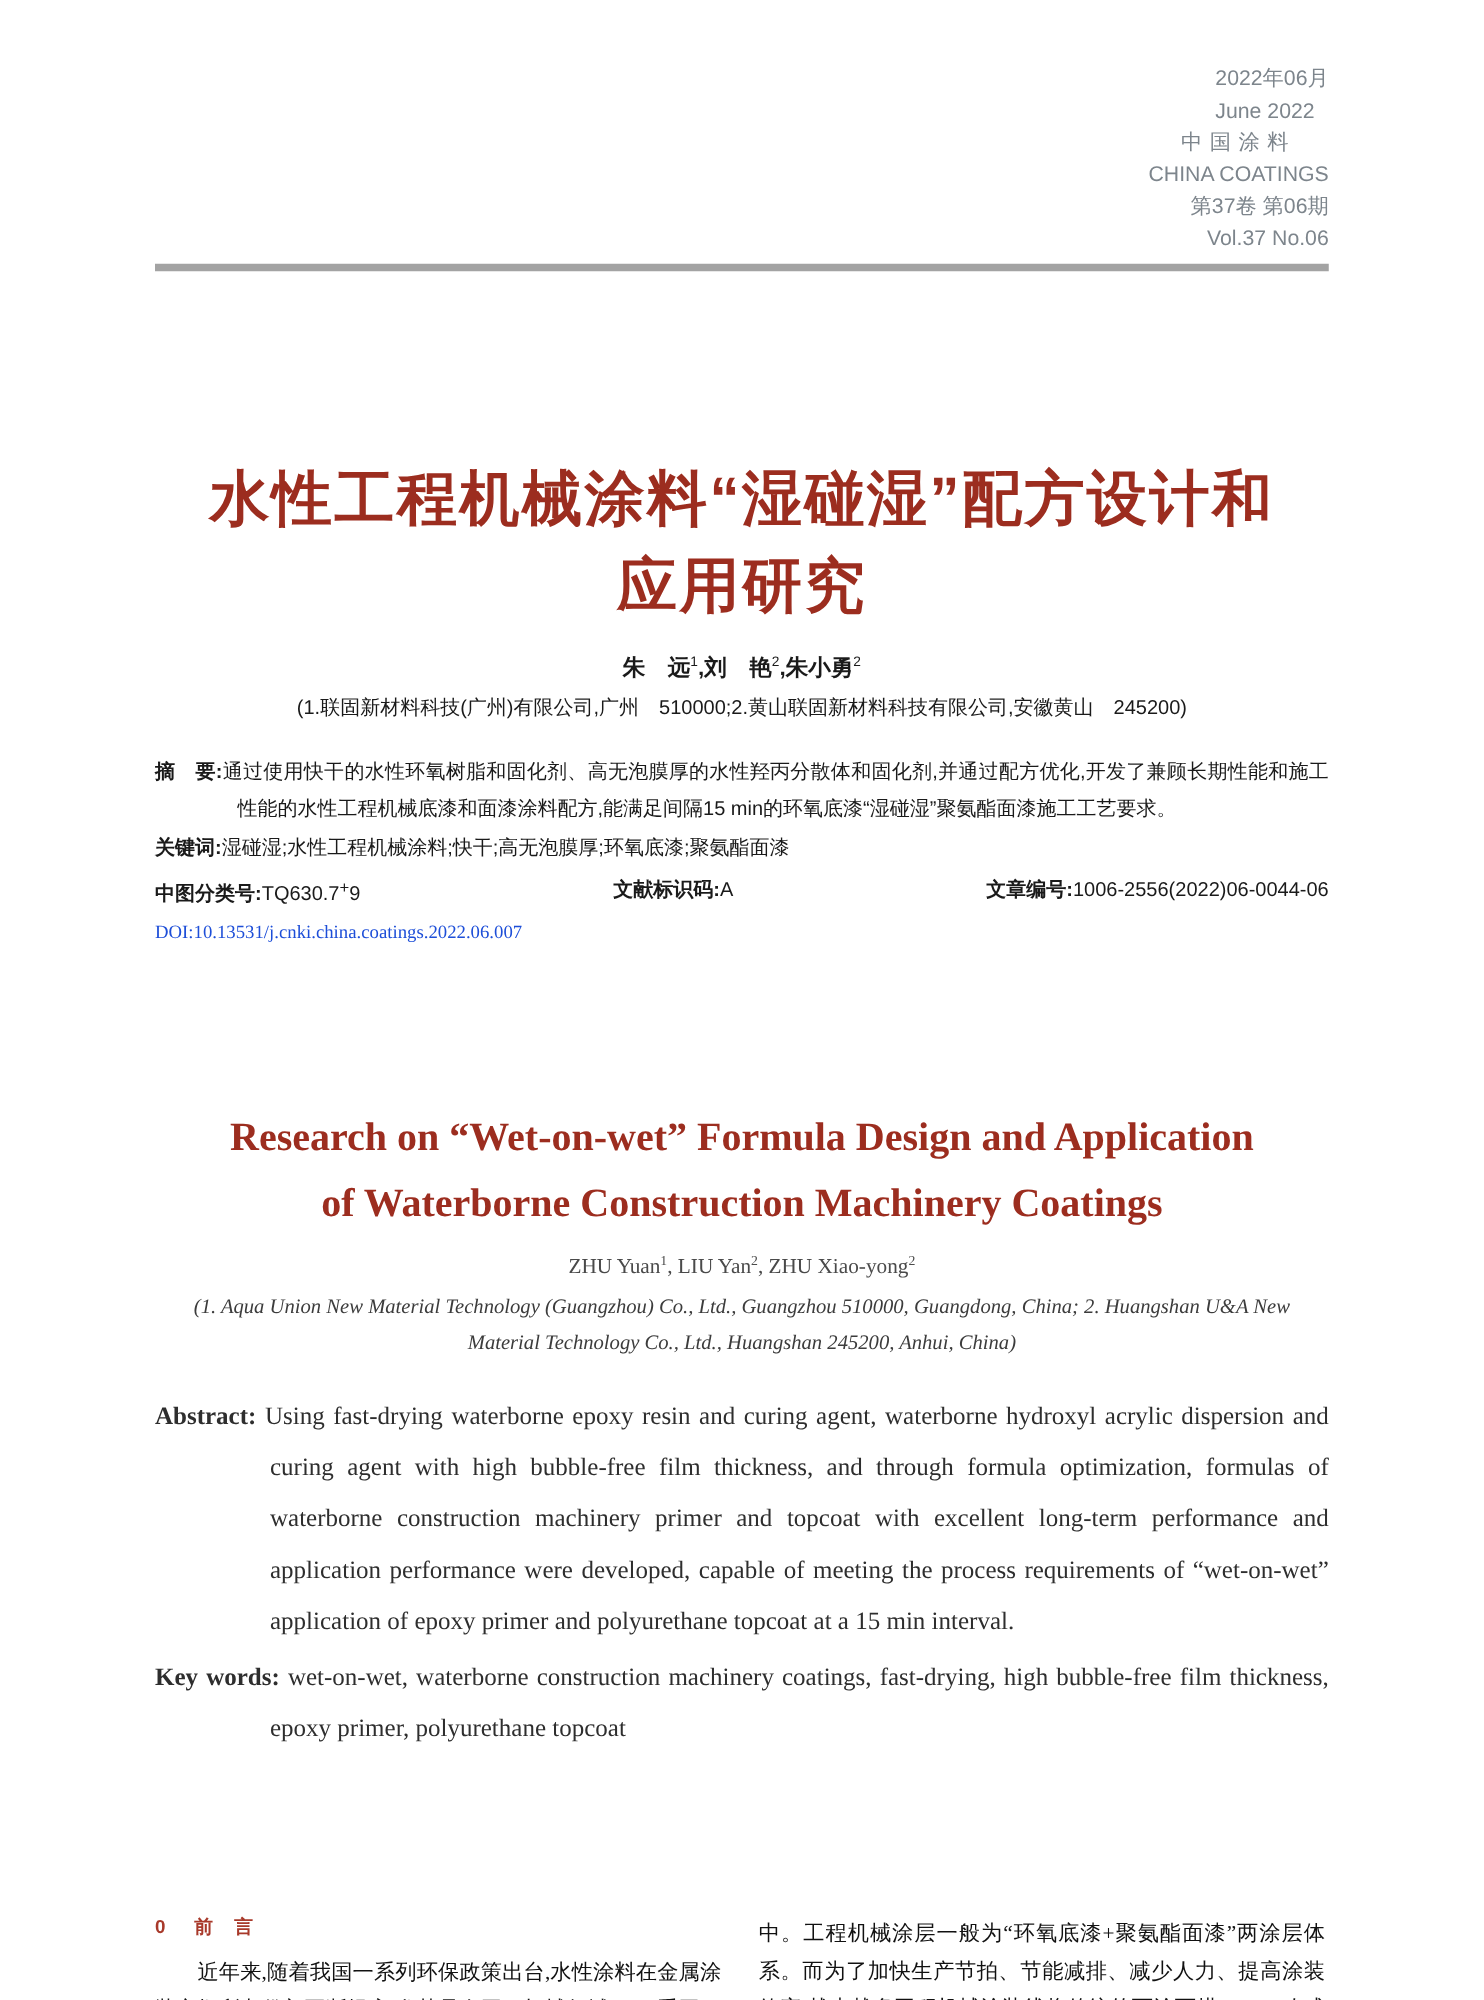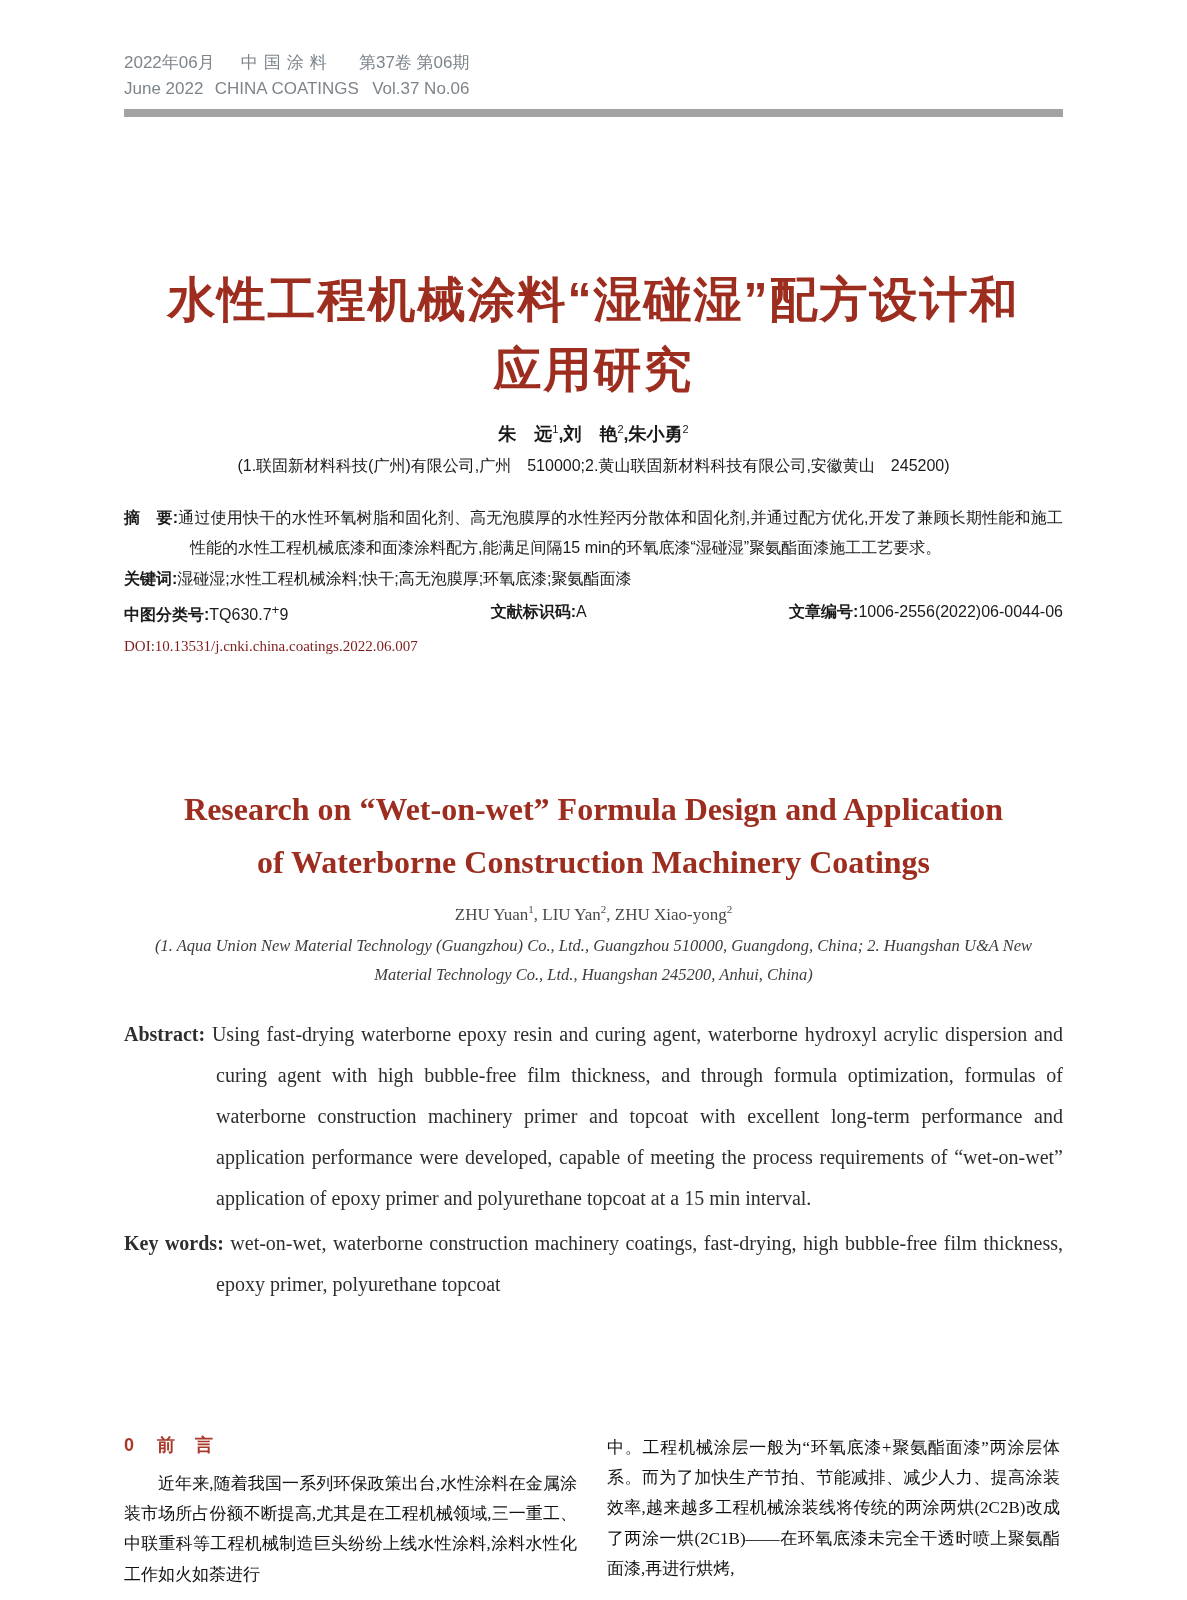--- a/index.html
+++ b/index.html
@@ -6,21 +6,22 @@
   html,body { background:#ffffff; }
   .page {
     position:relative; width:1187px; height:1600px; margin:0 auto;
     background:#ffffff; padding:0 124px; overflow:hidden;
     font-family:"Liberation Sans", sans-serif; color:#1a1a1a;
   }
   
   .jheader {
     padding-top:50px; padding-bottom:8px;
     display:flex; align-items:flex-end;
-    border-bottom:8px solid #a3a3a3;
+    border-bottom:6px solid #a3a3a3;
+    flex-direction:column;
   }
   .jheader .cell { color:#7d858c; font-size:17px; line-height:1.5; }
   .jheader .c-left { text-align:left; }
   .jheader .c-center { text-align:center; }
   .jheader .c-center .cn { letter-spacing:6px; }
   .jheader .c-right { text-align:right; }
   
   .title-cn {
     margin-top:148px; text-align:center; color:#9c2d1f;
     font-size:48px; font-weight:700; line-height:1.45; letter-spacing:2px;
@@ -29,41 +30,41 @@
   .authors-cn sup { font-size:11px; font-weight:400; }
   .affil-cn { margin-top:10px; text-align:center; font-size:16px; }
   
   .front { margin-top:26px; }
   .hang-cn { font-size:16px; line-height:1.85; text-align:justify;
              padding-left:66px; text-indent:-66px; }
   .hang-cn .lbl { font-weight:700; }
   .kw-cn { margin-top:2px; }
   .clc-row { display:flex; justify-content:space-between; margin-top:8px; font-size:16px;gap:28px; }
   .clc-row .lbl { font-weight:700; }
-  .doi-line { margin-top:12px; font-family:"Liberation Serif", serif; font-size:15px; color:#7f1d1d; }
+  .doi-line { margin-top:12px; font-family:"Liberation Serif", serif; font-size:15px; color:#1d4ed8; }
   
   .title-en {
     margin-top:128px; text-align:center; color:#9c2d1f;
     font-family:"Liberation Serif", serif; font-weight:700;
     font-size:32px; line-height:1.65;
   }
   .authors-en { margin-top:14px; text-align:center; color:#4a4a4a;
     font-family:"Liberation Serif", serif; font-size:17px; }
   .authors-en sup { font-size:11px; }
   .affil-en { margin:6px auto 0; width:920px; text-align:center; color:#3c3c3c;
     font-family:"Liberation Serif", serif; font-style:italic; font-size:16.5px; line-height:1.8; }
   .hang-en { margin-top:24px; font-family:"Liberation Serif", serif; font-size:20px;
     line-height:2.05; text-align:justify; color:#2e2e2e;
     padding-left:92px; text-indent:-92px; }
   .hang-en .lbl { font-weight:700; font-style:normal; }
   .kw-en { margin-top:4px; }
   
   .body-cols { margin-top:128px; display:flex; gap:30px; }
   .col { width:453px; }
-  .sec-head { color:#a8392a; font-weight:700; font-size:18px; letter-spacing:1px; margin-bottom:12px; }
+  .sec-head { color:#a8392a; font-weight:700; font-size:15px; letter-spacing:1px; margin-bottom:12px; }
   .sec-head .num { margin-right:22px; }
   .para { font-family:"Liberation Serif", serif; font-size:17px; line-height:1.78;
     text-align:justify; color:#111; }
   .indent { text-indent:2em; }
   
   .footnotes { margin-top:10px; border-top:1px solid #8d9297; padding-top:10px;
     font-size:15px; line-height:1.9; color:#333; }
 </style>
 </head>
 <body>

